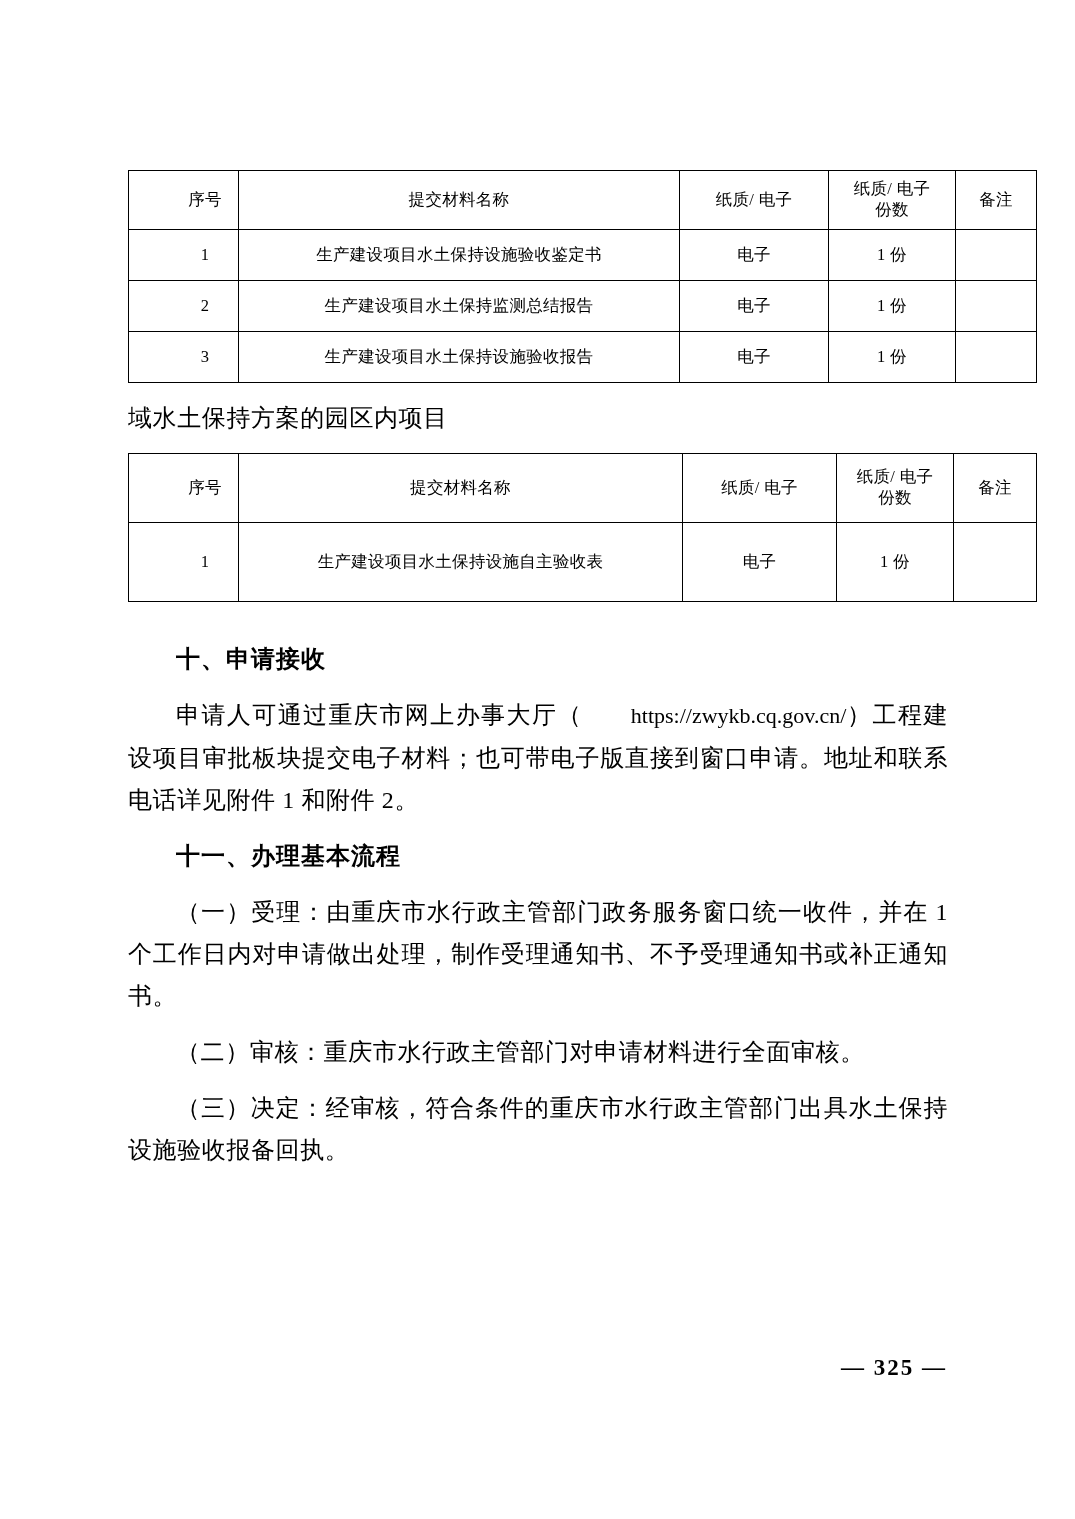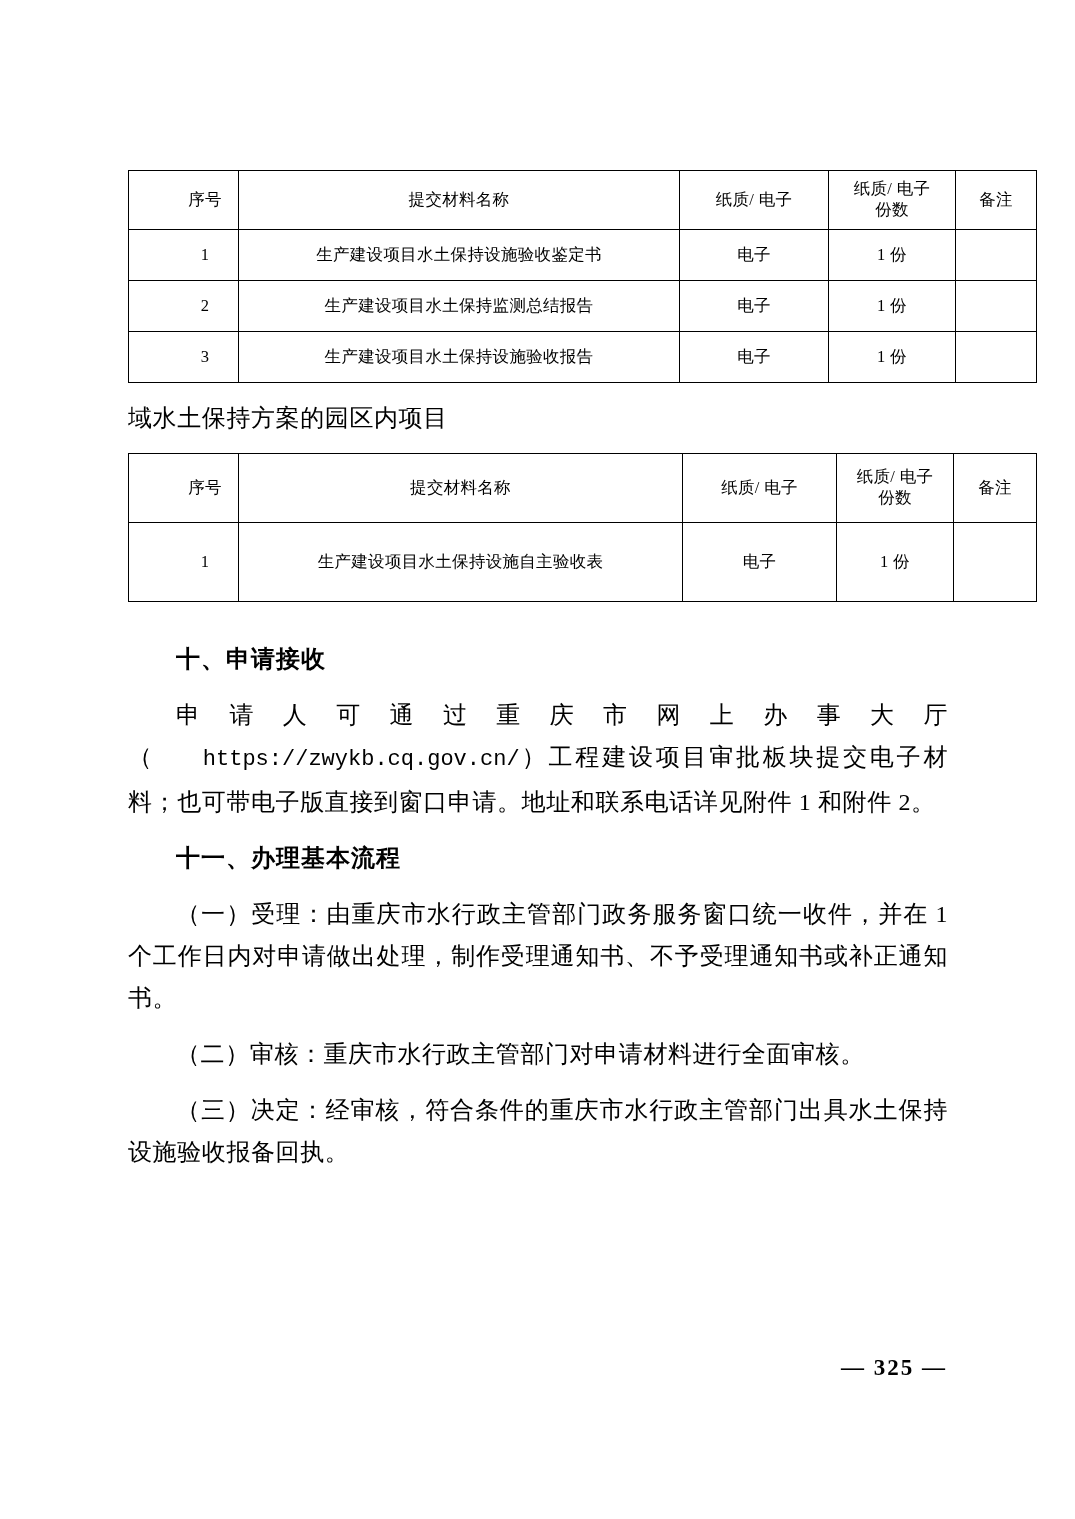--- a/index.html
+++ b/index.html
@@ -82,21 +82,21 @@
     font-size: 24px;
     line-height: 42px;
     margin: 0;
     text-indent: 48px;
     letter-spacing: 1px;
   }
   .gap-s { height: 14px; }
   .gap-m { height: 22px; }
 
   .url {
-    font-family: Liberation Mono, monospace;
+    font-family: Liberation Serif, serif;
     font-size: 22px;
     letter-spacing: 0;
     margin-left: 48px;
   }
 
   
   .page-number {
     position: absolute;
     left: 0;
     top: 1355px;

